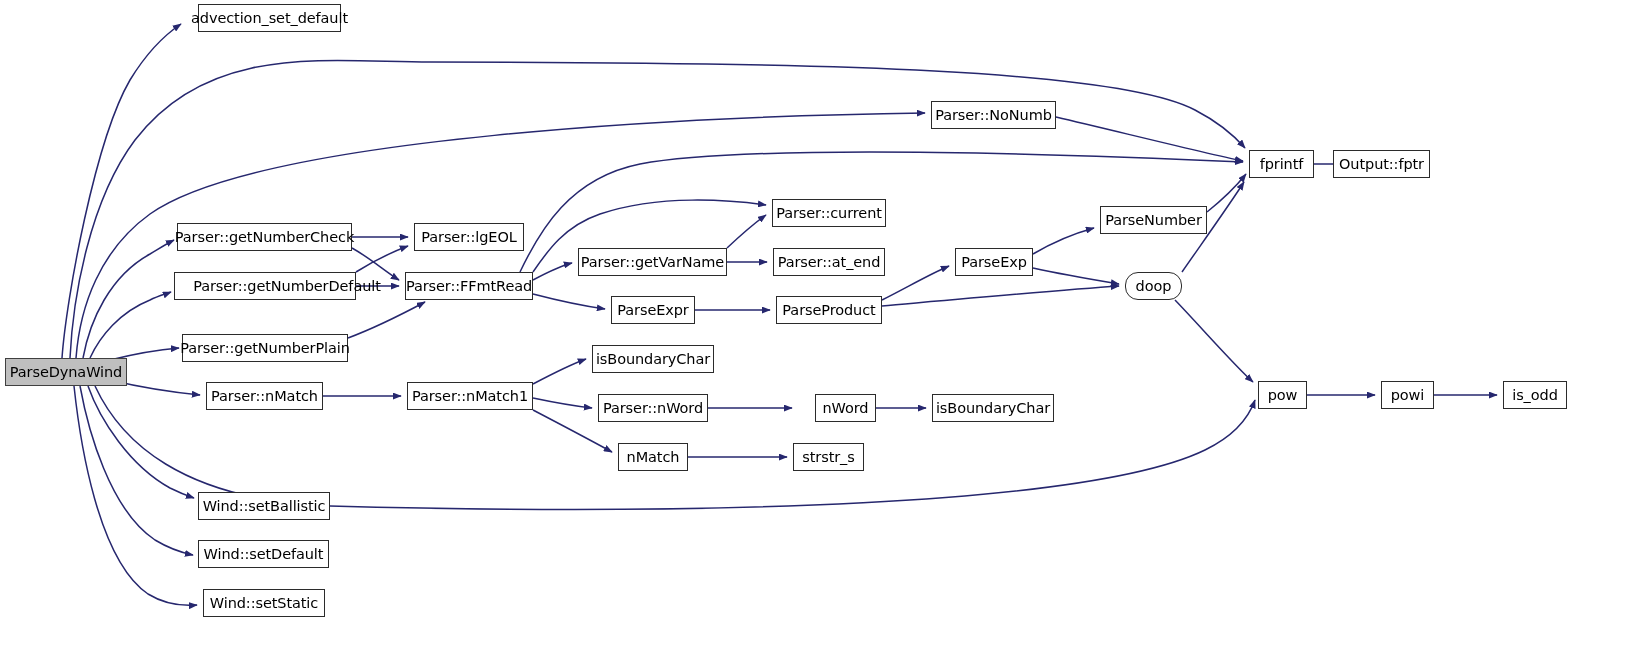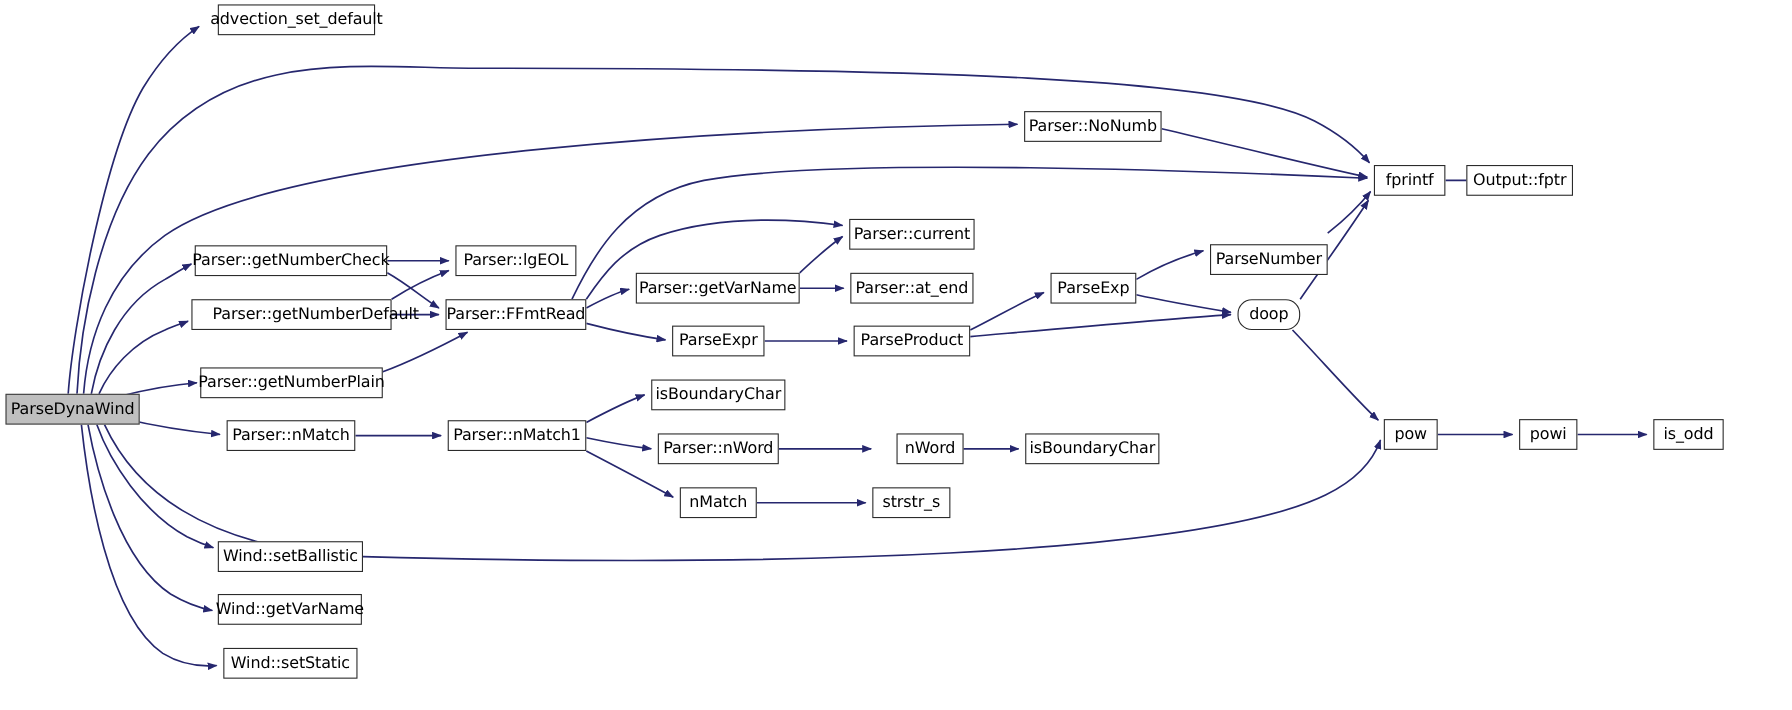--- a/index.html
+++ b/index.html
@@ -84,21 +84,21 @@
       <div class="node" style="left: 182px; top: 334px; width: 166px; height: 28px;">
         <span class="lbl">Parser::getNumberPlain</span>
       </div>
       <div class="node" style="left: 206px; top: 382px; width: 117px; height: 28px;">
         <span class="lbl">Parser::nMatch</span>
       </div>
       <div class="node" style="left: 198px; top: 492px; width: 132px; height: 28px;">
         <span class="lbl">Wind::setBallistic</span>
       </div>
       <div class="node" style="left: 198px; top: 540px; width: 131px; height: 28px;">
-        <span class="lbl">Wind::getVarName</span>
+        <span class="lbl">Wind::setDefault</span>
       </div>
       <div class="node" style="left: 203px; top: 589px; width: 122px; height: 28px;">
         <span class="lbl">Wind::setStatic</span>
       </div>
       <div class="node" style="left: 414px; top: 223px; width: 110px; height: 28px;">
         <span class="lbl">Parser::lgEOL</span>
       </div>
       <div class="node" style="left: 405px; top: 272px; width: 128px; height: 28px;">
         <span class="lbl">Parser::FFmtRead</span>
       </div>
@@ -134,21 +134,21 @@
       </div>
       <div class="node" style="left: 793px; top: 443px; width: 71px; height: 28px;">
         <span class="lbl">strstr_s</span>
       </div>
       <div class="node" style="left: 932px; top: 394px; width: 122px; height: 28px;">
         <span class="lbl">isBoundaryChar</span>
       </div>
       <div class="node" style="left: 955px; top: 248px; width: 78px; height: 28px;">
         <span class="lbl">ParseExp</span>
       </div>
-      <div class="node" style="left: 1100px; top: 222px; width: 107px; height: 28px;">
+      <div class="node" style="left: 1100px; top: 206px; width: 107px; height: 28px;">
         <span class="lbl">ParseNumber</span>
       </div>
       <div class="node" style="left: 1125px; top: 272px; width: 57px; height: 28px; border-radius: 13px;">
         <span class="lbl">doop</span>
       </div>
       <div class="node" style="left: 931px; top: 101px; width: 125px; height: 28px;">
         <span class="lbl">Parser::NoNumb</span>
       </div>
       <div class="node" style="left: 1249px; top: 150px; width: 65px; height: 28px;">
         <span class="lbl">fprintf</span>

